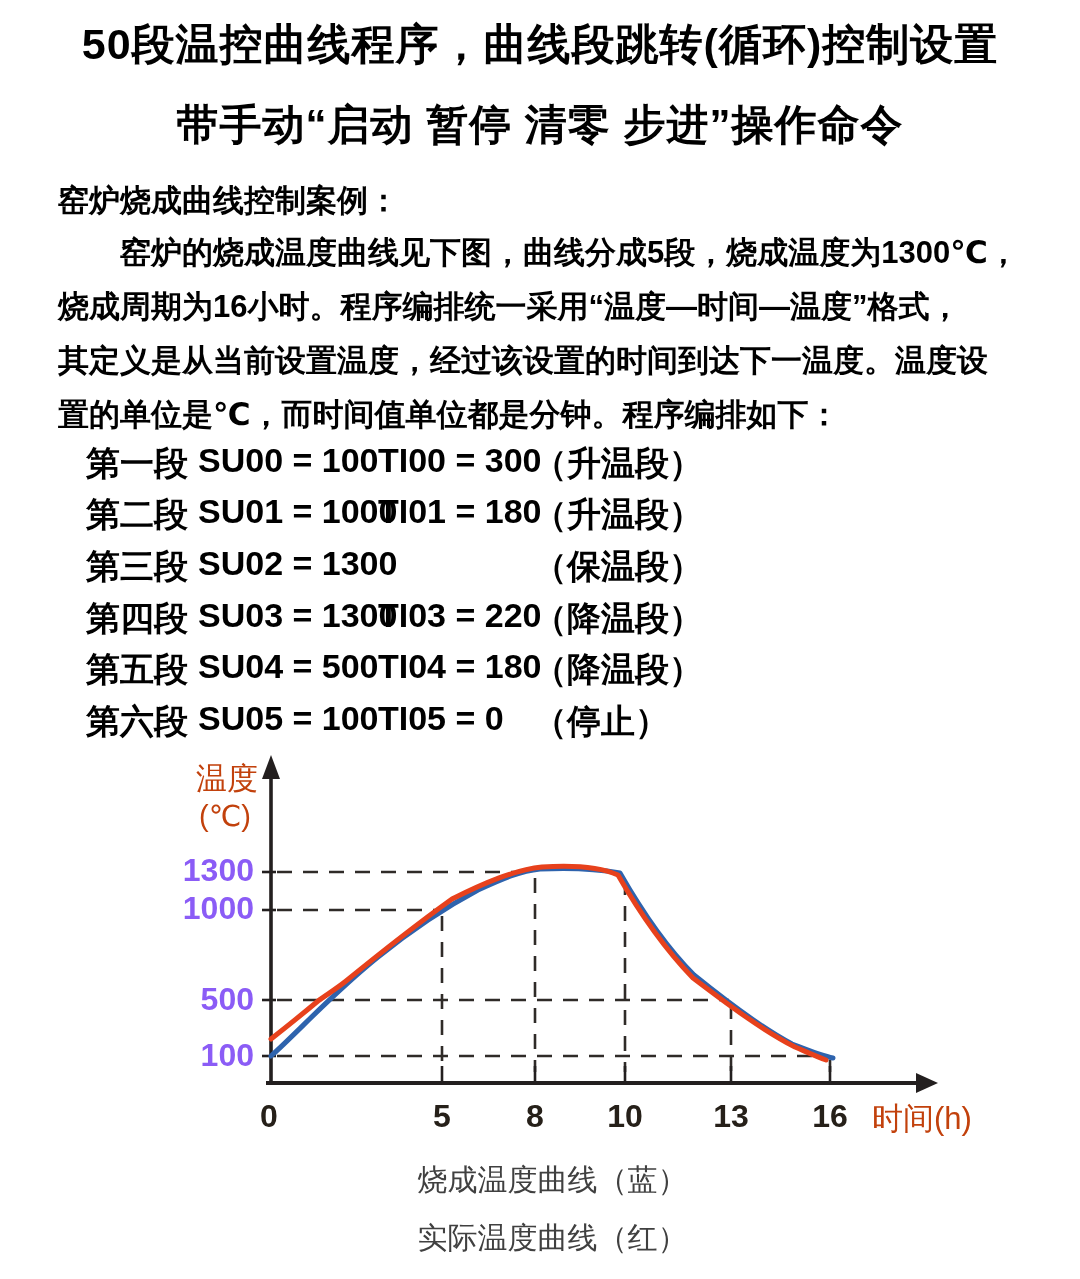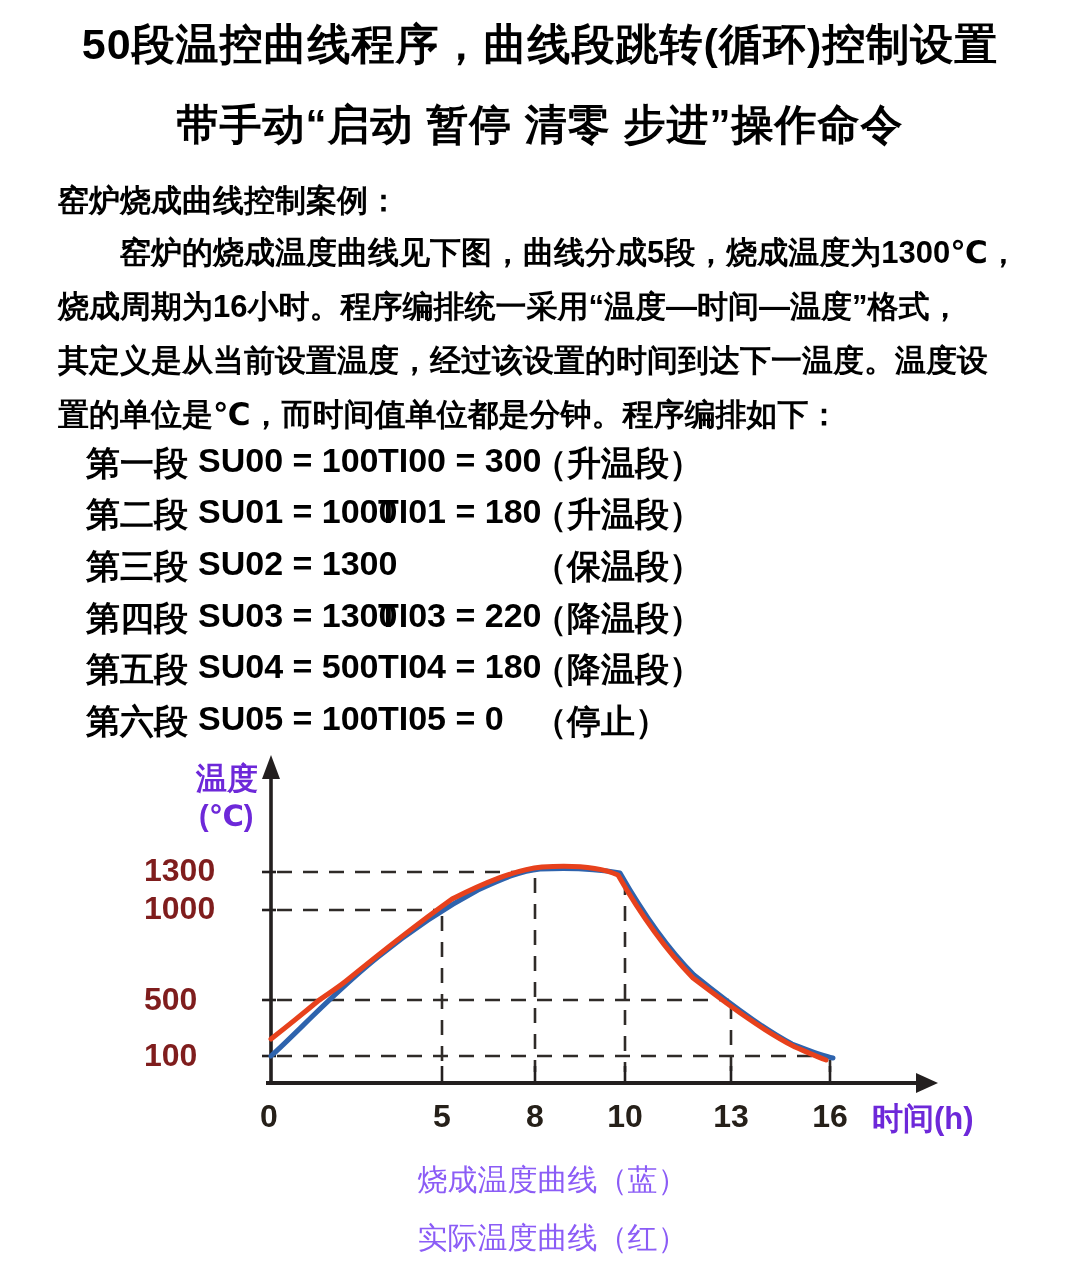--- a/index.html
+++ b/index.html
@@ -30,34 +30,34 @@
     position:absolute;left:58px;width:900px;height:40px;
     font-size:34px;font-weight:700;white-space:nowrap;margin-left:28px;
   }
   .seg-row span{position:absolute;top:0;}
   .seg-label{left:0;}
   .seg-su{left:112px;}
   .seg-ti{left:292px;}
   .seg-note{left:447px;}
   .chart-svg{position:absolute;left:150px;top:745px;}
   .axis-text{
-    position:absolute;color:#6d28d9;font-weight:700;white-space:nowrap;
+    position:absolute;color:#c2410c;font-weight:400;white-space:nowrap;
   }
   .y-tick{
-    position:absolute;width:110px;
-    font-size:32px;font-weight:700;color:#7f1d1d;white-space:nowrap;
+    position:absolute;width:110px;text-align:right;
+    font-size:32px;font-weight:700;color:#8b5cf6;white-space:nowrap;
   }
   .x-tick{
     position:absolute;width:84px;text-align:center;top:1098px;
     font-size:32px;font-weight:700;color:#262019;white-space:nowrap;
   }
   .legend-line{
     position:absolute;left:0;width:100%;padding-left:25px;
     box-sizing:border-box;text-align:center;
-    font-size:30px;font-weight:500;color:#8b5cf6;white-space:nowrap;
+    font-size:30px;font-weight:500;color:#404040;white-space:nowrap;
   }
 </style>
 </head>
 <body>
 
 <div class="page">
 
   <div class="title-line title-1">50段温控曲线程序，曲线段跳转(循环)控制设置</div>
   <div class="title-line title-2">带手动“启动 暂停 清零 步进”操作命令</div>
 

